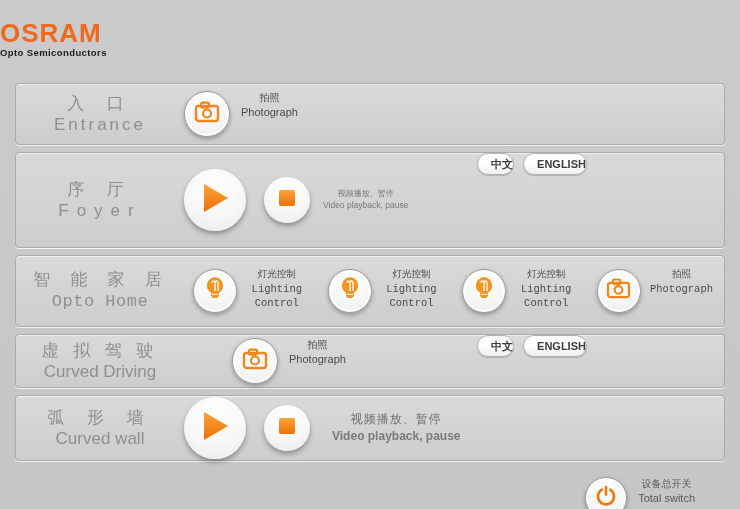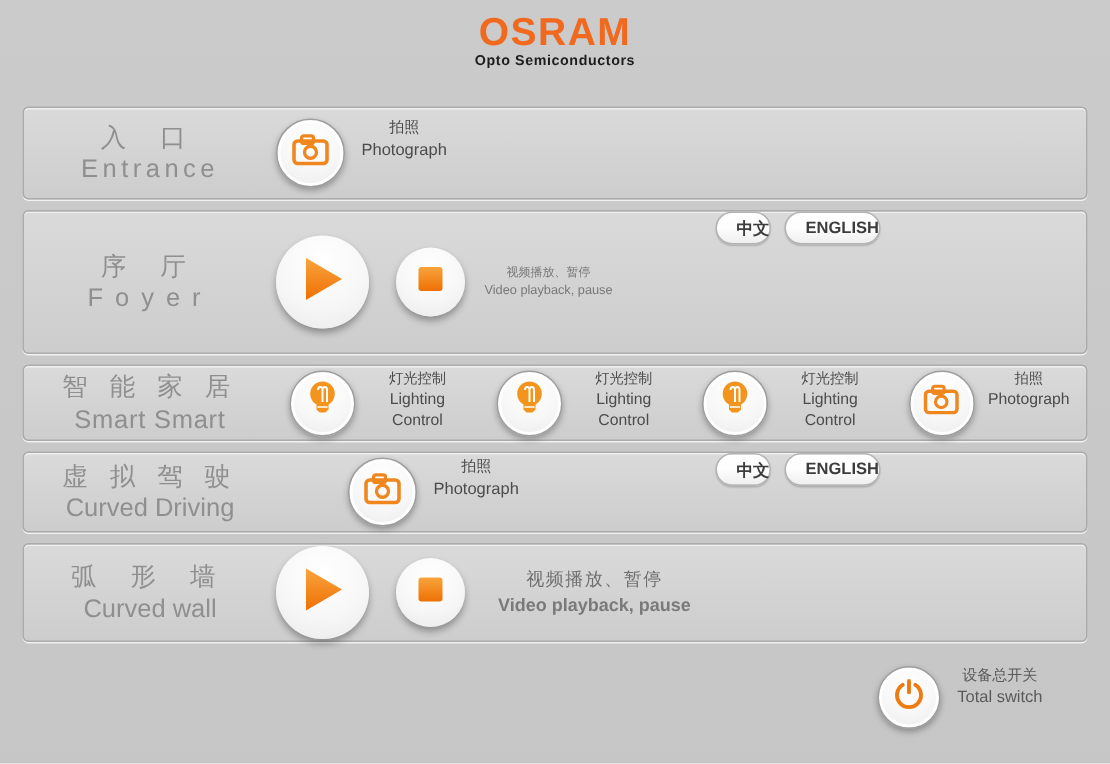--- a/index.html
+++ b/index.html
@@ -4,21 +4,21 @@
 <style>
   * { margin:0; padding:0; box-sizing:border-box; }
   html,body { width:740px; height:509px; }
   body {
     font-family:"Liberation Sans","DejaVu Sans",sans-serif;
     background:linear-gradient(180deg,#cbcbcb,#c6c6c6);
     overflow:hidden;
     color:#444;
   }
   
-  .header { height:71px; text-align:center; padding-top:8px; }
+  .header { height:71px; text-align:left; padding-top:8px;margin-top:12px; }
   .logo {
     font-size:26px; font-weight:bold; letter-spacing:1px;
     color:#f0691e; line-height:1.0;
     font-family:"Liberation Sans",sans-serif;
   }
   .logo-sub {
     font-size:9.5px; font-weight:bold; color:#1d1d1d; letter-spacing:0.4px;
     margin-top:1px;
   }
   
@@ -26,21 +26,21 @@
     margin:0 15px 7px 15px;
     border:1px solid #ababab;
     border-radius:4px;
     background:linear-gradient(180deg,#dadada 0%,#d2d2d2 60%,#cdcdcd 100%);
     box-shadow:0 1px 0 rgba(255,255,255,.75), inset 0 1px 0 rgba(255,255,255,.6);
     display:flex; align-items:center;
     position:relative;
   }
   .p1 { height:62px; }
   .p2 { height:96px; }
-  .p3 { height:51px; }
+  .p3 { height:72px;font-family:Liberation Mono, monospace; }
   .p4 { height:54px;gap:48px; }
   .p5 { height:66px; }
 
   .title {
     flex:0 0 168px; text-align:center; color:#8f8f8f; line-height:1.25;
   }
   .title .zh { font-size:17px; letter-spacing:9px; white-space:nowrap; }
   .title .en { font-size:17px; }
   .sp-entrance .en { letter-spacing:3px; }
   .sp-foyer .en { letter-spacing:8px; }
@@ -167,21 +167,21 @@
   </div>
   <div class="langs">
     <div class="lang-bar">中文</div>
     <div class="lang-bar">ENGLISH</div>
   </div>
 </div>
 
 <div class="panel p3">
   <div class="title sp-smart">
     <div class="zh">智 能 家 居</div>
-    <div class="en">Smart Smart</div>
+    <div class="en">Opto Home</div>
   </div>
   <div class="row-controls">
 
     <div class="grp g3">
       <div class="cbtn ring b44">
         <span>
           <svg width="24" height="26" viewBox="0 0 24 26">
             <circle cx="12" cy="9.5" r="8.2" fill="#f3941e"></circle>
             <path d="M8 16 h8 v4 l-2 2 h-4 l-2-2 z" fill="#f3941e"></path>
             <path d="M9 7 q0,-2 1.6,-2 q1.4,0 1.4,2 v8 M12 7 q0,-2 1.6,-2 q1.4,0 1.4,2 v8" fill="none" stroke="#fff" stroke-width="1.3"></path>

